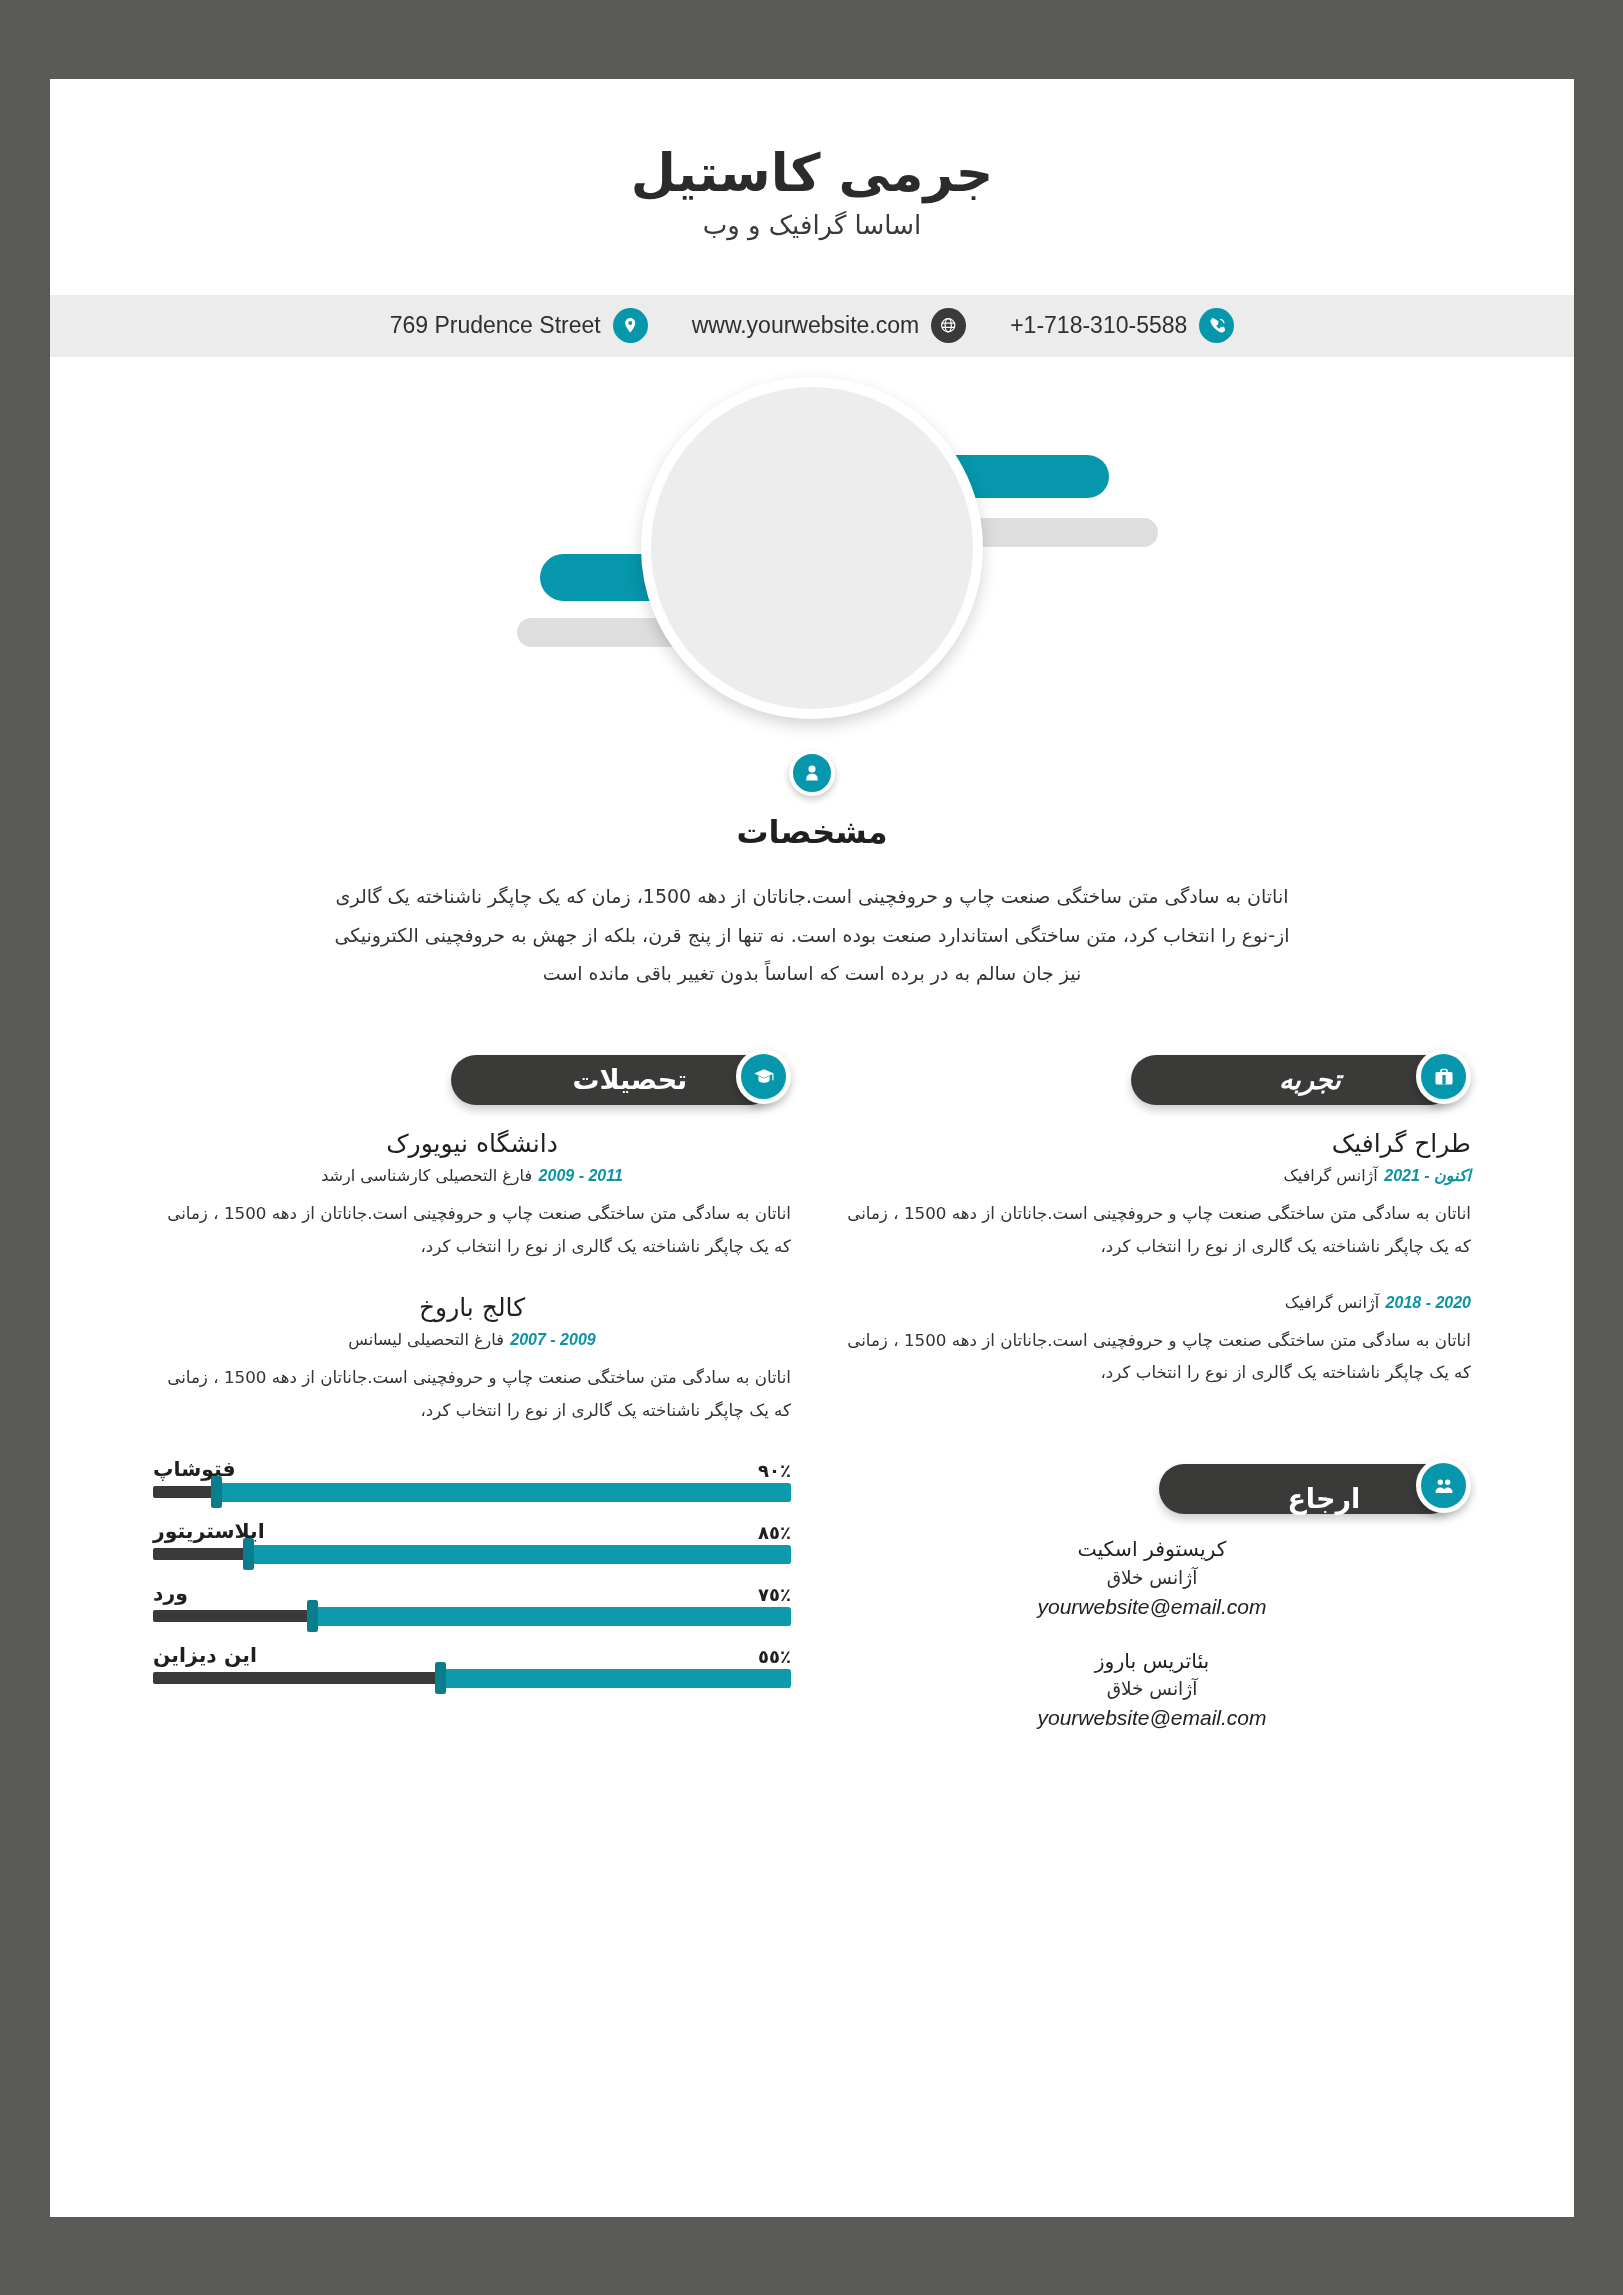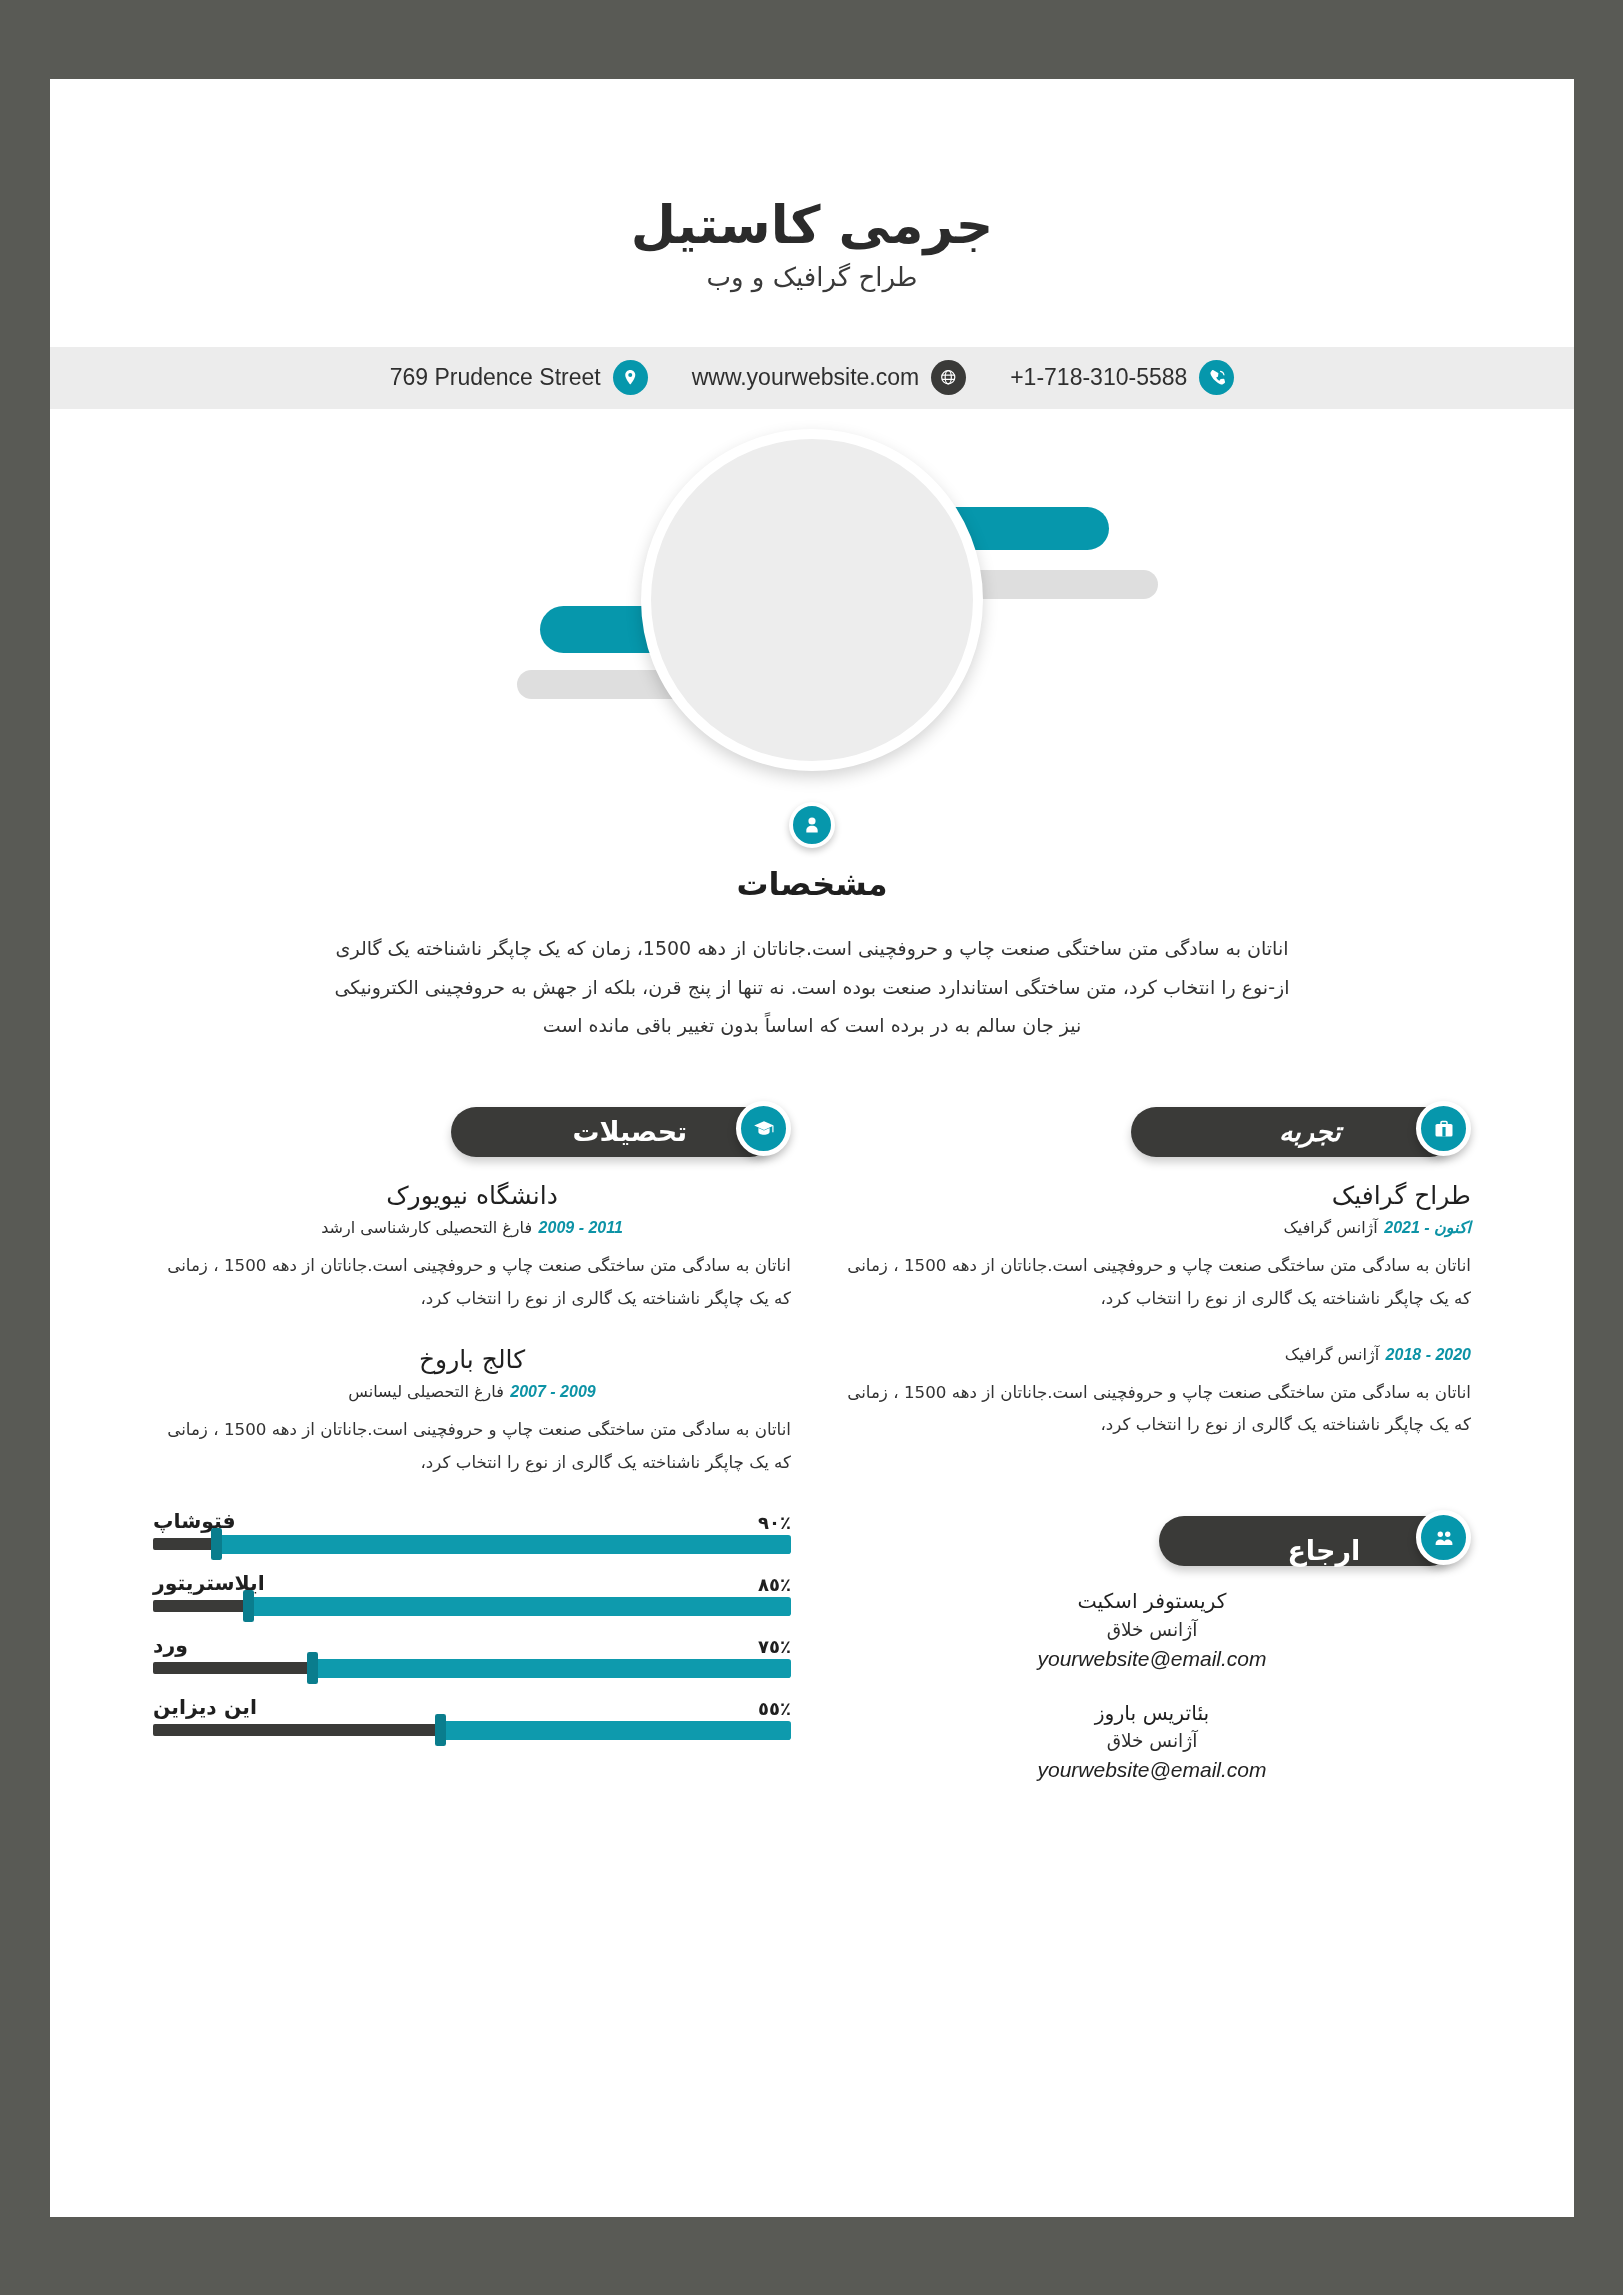--- a/index.html
+++ b/index.html
@@ -20,21 +20,21 @@
     left: 50px;
     top: 79px;
     width: 1524px;
     height: 2138px;
     background: #ffffff;
     box-sizing: border-box;
   }
 
   
   .header {
-    padding-top: 118px;
+    padding-top: 66px;
     text-align: center;
   }
   .name {
     font-size: 52px;
     font-weight: 700;
     color: #2b2b2b;
     letter-spacing: 0.5px;
     line-height: 1.1;
   }
   .tagline {
@@ -298,21 +298,21 @@
     direction: ltr;
   }
 </style>
 </head>
 <body>
 
 <div class="page">
 
   <div class="header">
     <div class="name">جرمی کاستیل</div>
-    <div class="tagline">طراح گرافیک و وب</div>
+    <div class="tagline">اساسا گرافیک و وب</div>
   </div>
 
   <div class="contact-strip">
 
     <div class="contact-item">
       <span class="contact-text">+1-718-310-5588</span>
       <span class="cicon teal">
         <svg width="18.5" height="18.5" viewBox="0 0 24 24" fill="#ffffff">
           <path d="M6.6 2.5c-.5-.1-1 .1-1.3.5L3.6 5.3c-.5.7-.6 1.6-.3 2.4 1.1 3 3 5.8 5.4 8.2 2.4 2.4 5.2 4.3 8.2 5.4.8.3 1.7.2 2.4-.3l2.3-1.7c.4-.3.6-.8.5-1.3l-.9-3.4c-.1-.5-.6-.9-1.1-.8l-3.4.5c-.4.1-.8.4-1 .8l-.7 1.6c-1.8-1-3.4-2.6-4.4-4.4l1.6-.7c.4-.2.7-.5.8-1l.5-3.4c.1-.5-.3-1-.8-1.1L6.6 2.5z"></path>
           <path d="M16.2 4.4c2.3.4 4.1 2.2 4.5 4.5" stroke="#ffffff" stroke-width="1.4" fill="none" stroke-linecap="round"></path>

